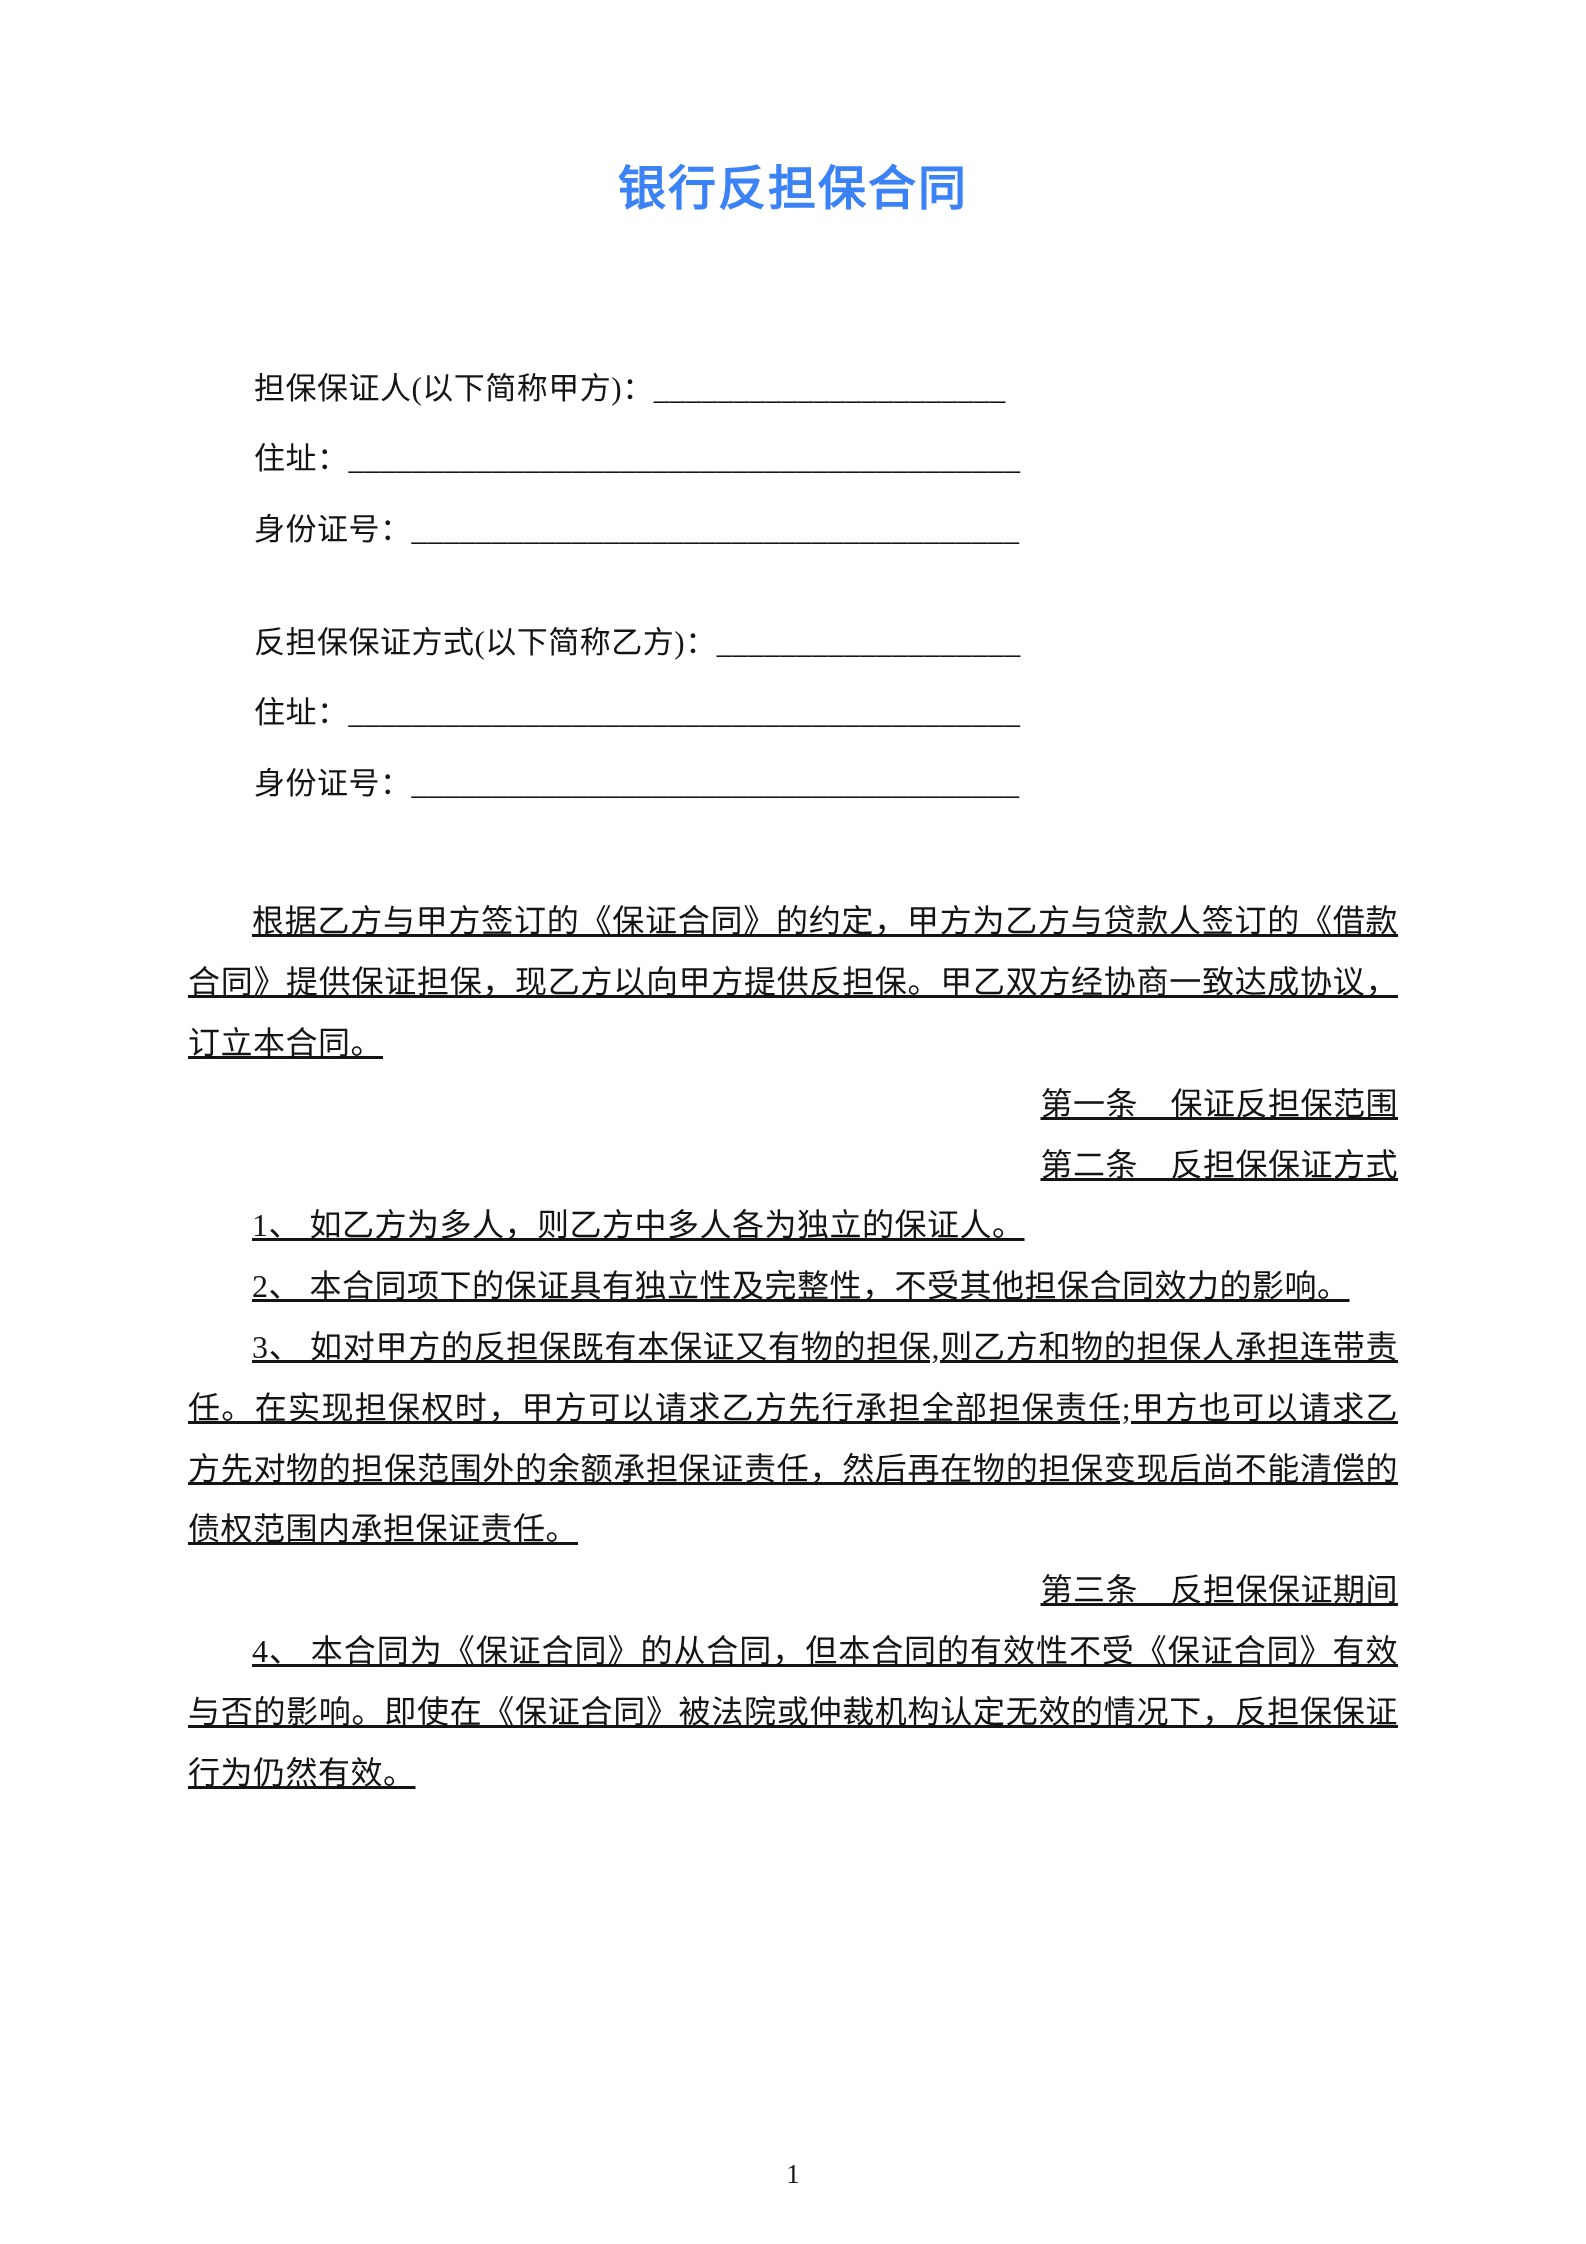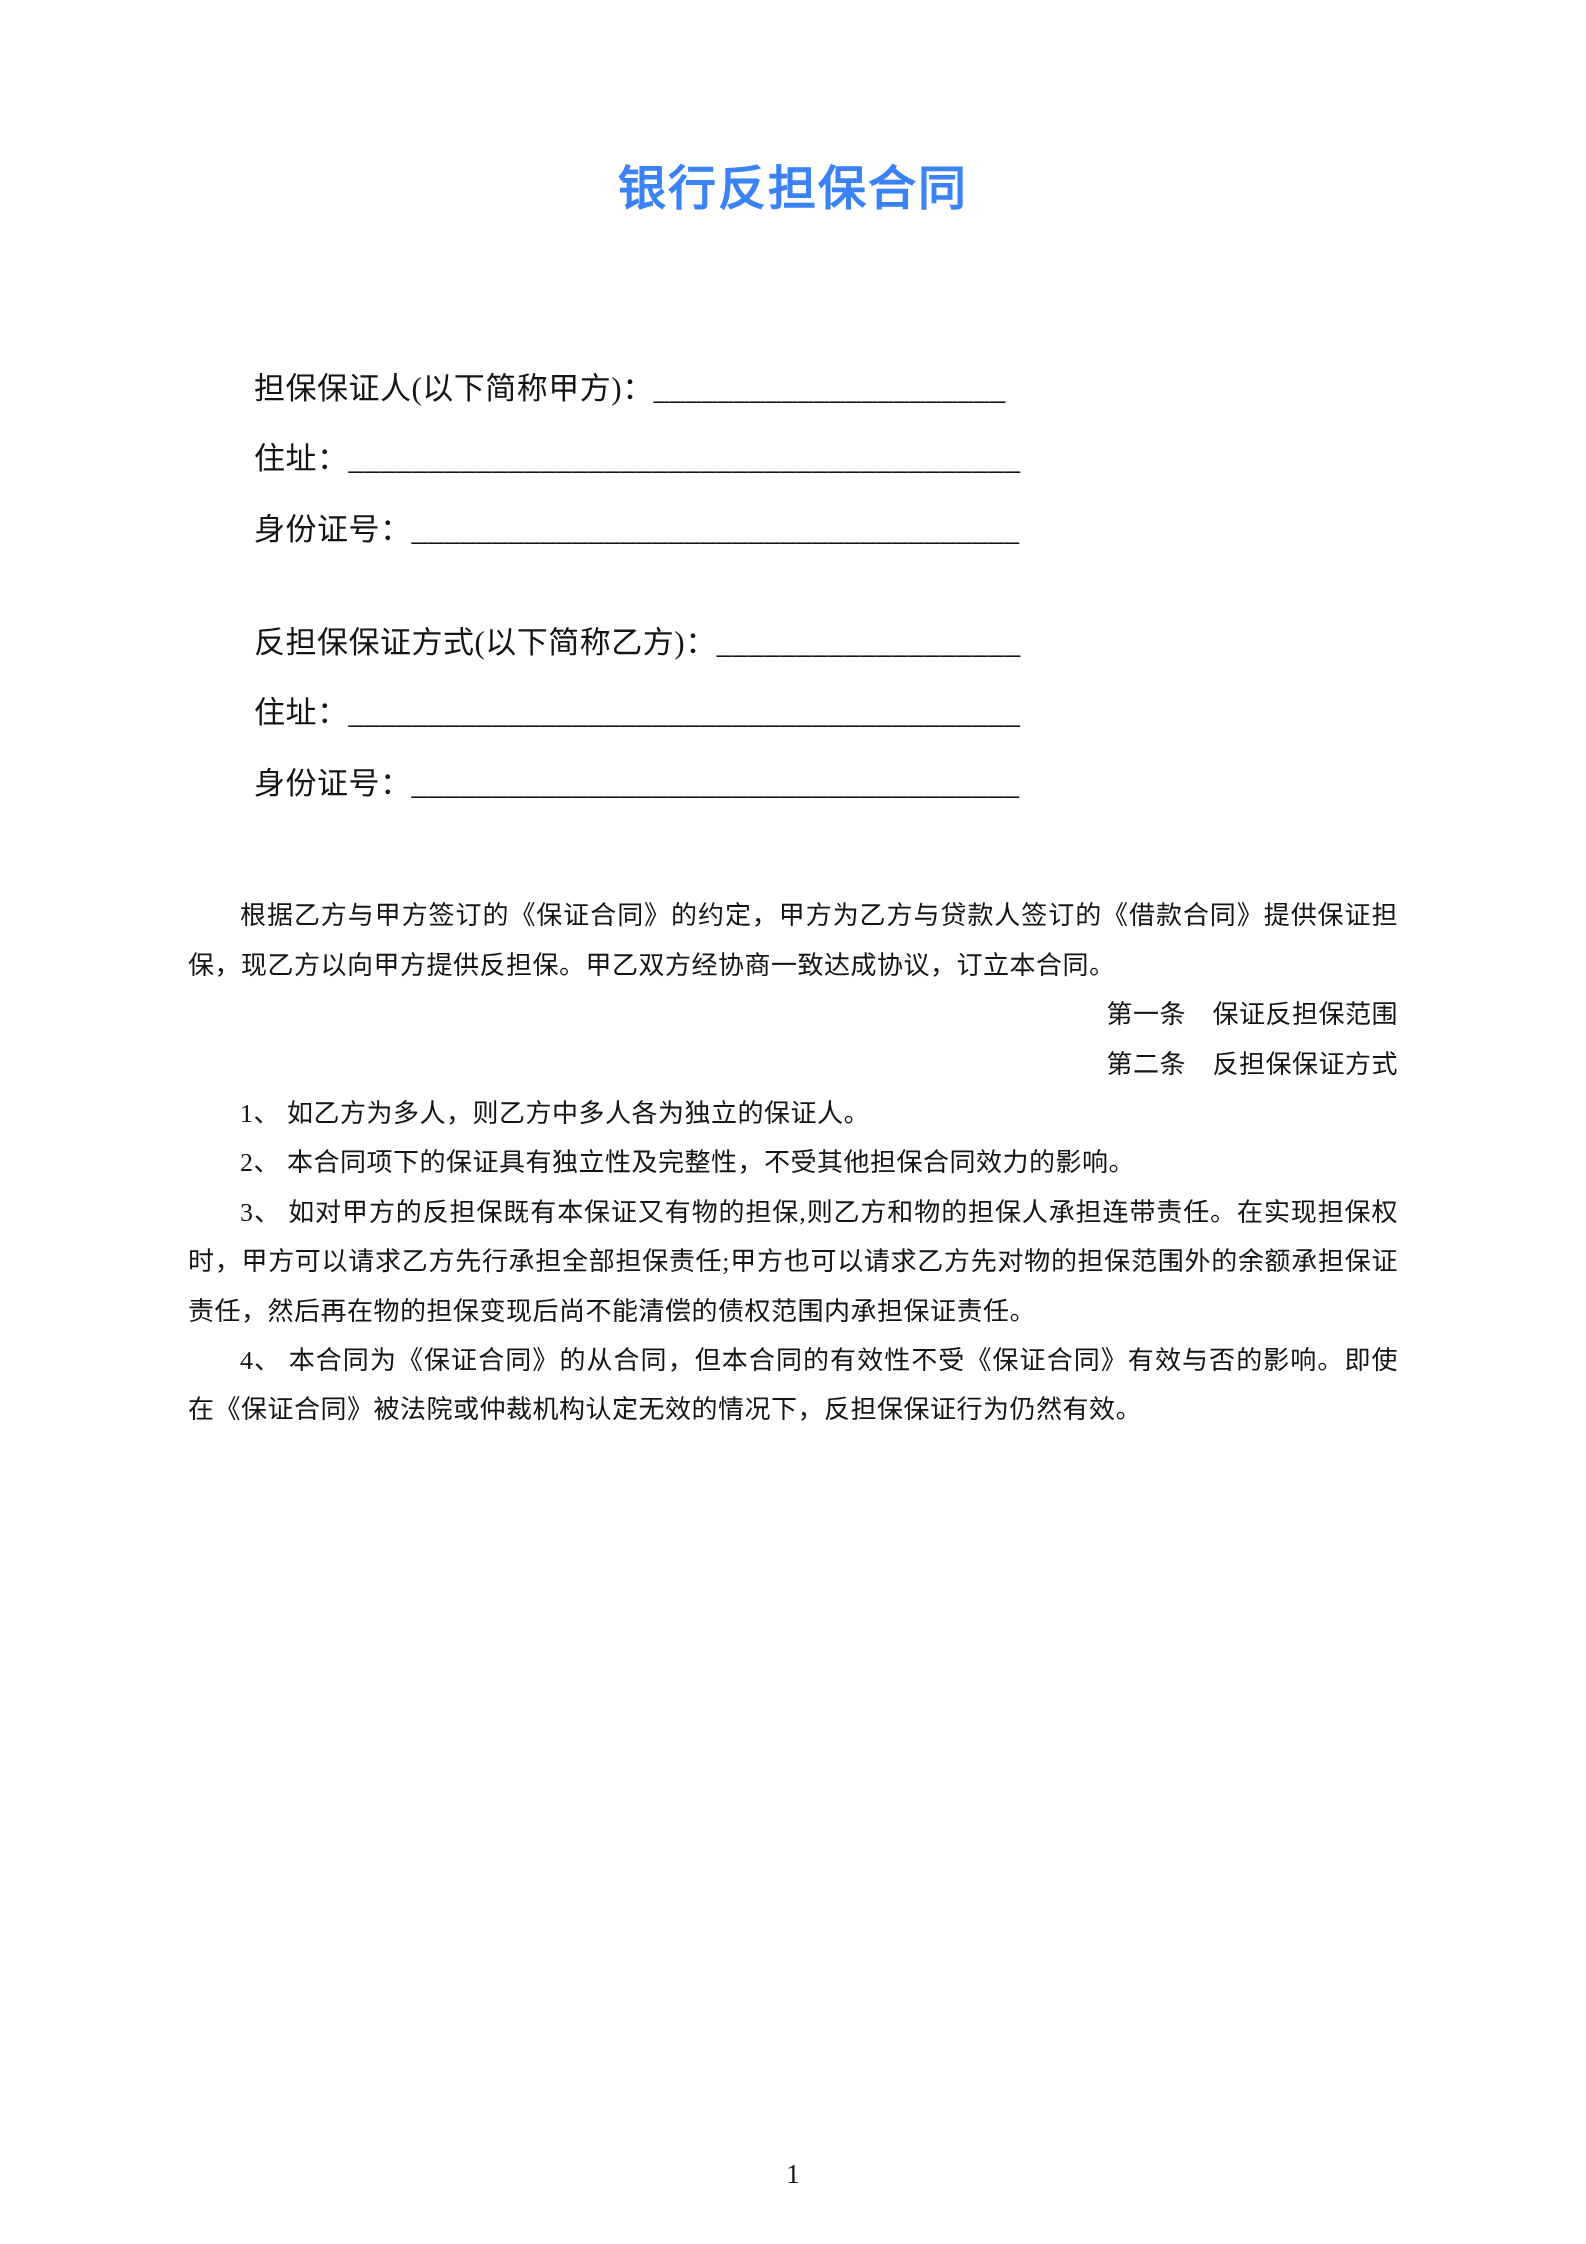--- a/index.html
+++ b/index.html
@@ -37,25 +37,26 @@
     font-size: 31px;
     line-height: 2.15;
     white-space: nowrap;
     letter-spacing: 0.5px;
   }
   .contract-body {
     margin-top: 74px;
   }
   .contract-body p {
     margin: 0;
-    font-size: 26px;
+    font-size: 32px;
     line-height: 1.9;
     text-indent: 2em;
     text-align: justify;
     letter-spacing: 0.5px;
+    text-decoration: underline;
   }
   .contract-body p.clause-heading {
     text-align: right;
   }
   .page-number {
     position: absolute;
     left: 0;
     right: 0;
     bottom: 54px;
     text-align: center;
@@ -82,18 +83,19 @@
     <p>身份证号：______________________________________</p>
   </section>
 
   <section class="contract-body">
     <p>根据乙方与甲方签订的《保证合同》的约定，甲方为乙方与贷款人签订的《借款合同》提供保证担保，现乙方以向甲方提供反担保。甲乙双方经协商一致达成协议，订立本合同。</p>
     <p class="clause-heading">第一条　保证反担保范围</p>
     <p class="clause-heading">第二条　反担保保证方式</p>
     <p>1、 如乙方为多人，则乙方中多人各为独立的保证人。</p>
     <p>2、 本合同项下的保证具有独立性及完整性，不受其他担保合同效力的影响。</p>
     <p>3、 如对甲方的反担保既有本保证又有物的担保,则乙方和物的担保人承担连带责任。在实现担保权时，甲方可以请求乙方先行承担全部担保责任;甲方也可以请求乙方先对物的担保范围外的余额承担保证责任，然后再在物的担保变现后尚不能清偿的债权范围内承担保证责任。</p>
+    <p class="clause-heading">第三条　反担保保证期间</p>
     <p>4、 本合同为《保证合同》的从合同，但本合同的有效性不受《保证合同》有效与否的影响。即使在《保证合同》被法院或仲裁机构认定无效的情况下，反担保保证行为仍然有效。</p>
   </section>
 
   <div class="page-number">1</div>
 
 </div>
 
 </body></html>

